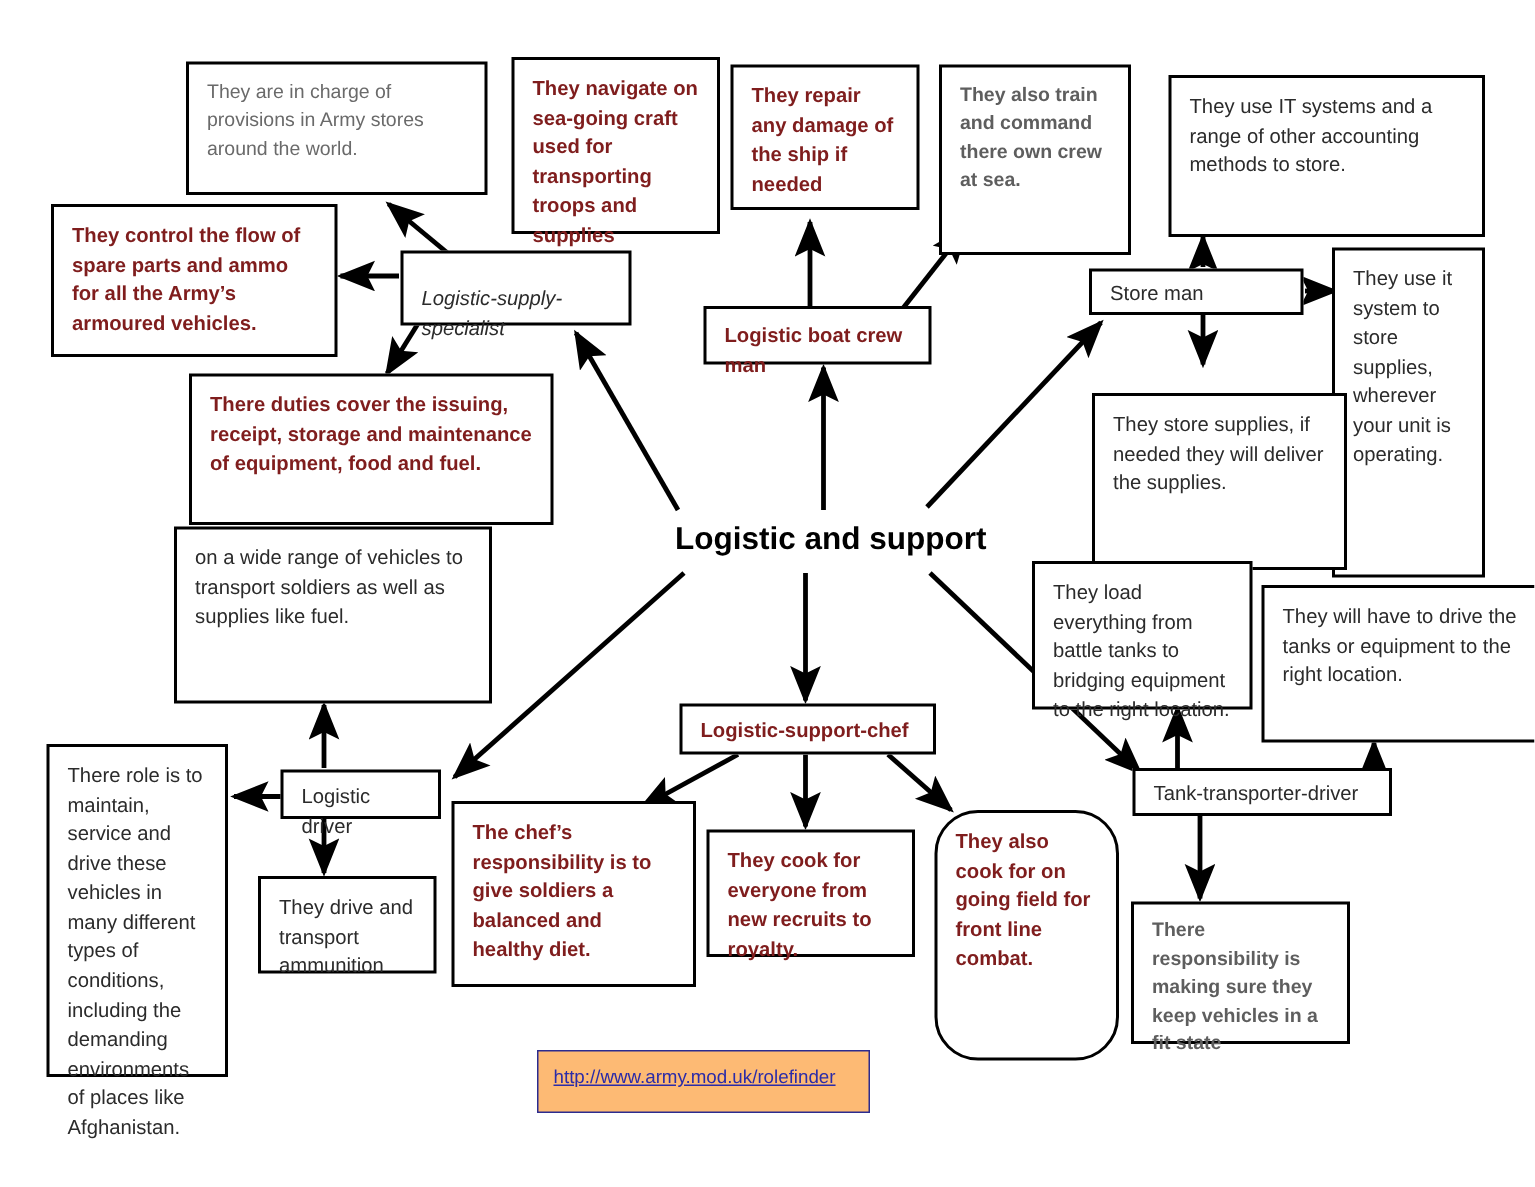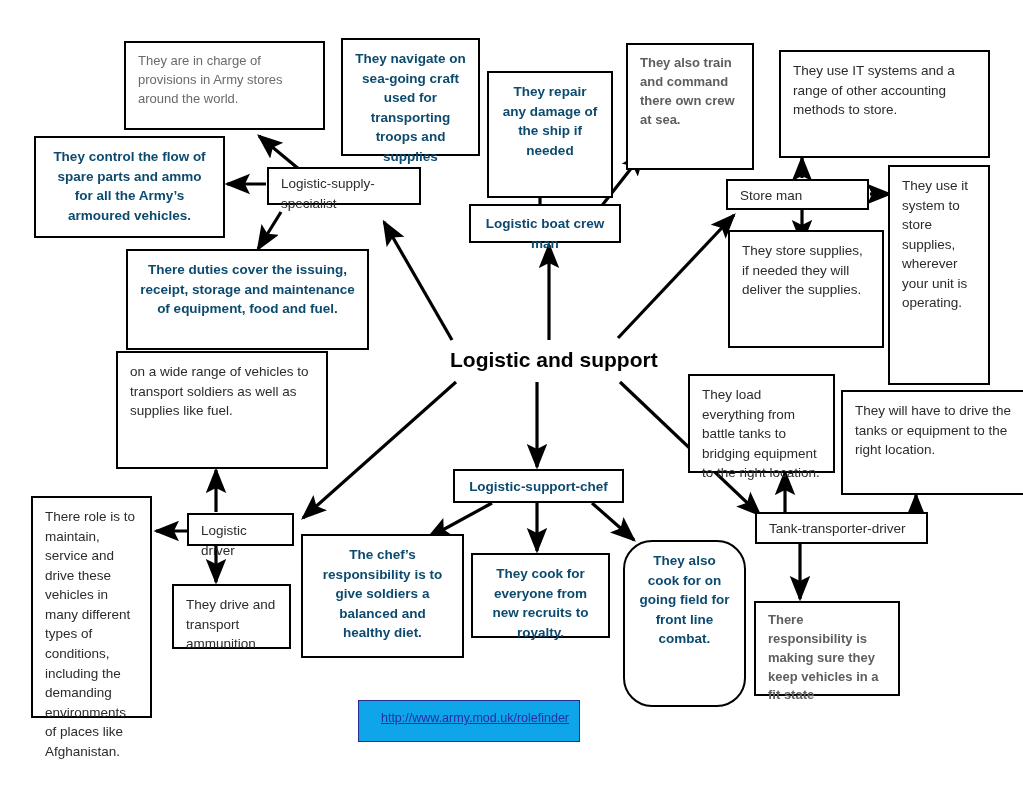--- a/index.html
+++ b/index.html
@@ -14,42 +14,41 @@
   .node{
     position:absolute;
     box-sizing:border-box;
     border:2.5px solid #000000;
     background:#ffffff;
     z-index:5;
     padding:9px 12px;
     line-height:1.45;
   }
   
-  .t-bold{ font-weight:bold; color:#0c4a6e; font-size:13.5px;text-align:center; }
+  .t-bold{ font-weight:bold; color:#7f1d1d; font-size:13.5px; }
   .t-reg { font-weight:normal; color:#2b2b2b; font-size:13.5px; }
   .t-gray{ font-weight:normal; color:#6a6a6a; font-size:13px; font-family:"Liberation Sans", sans-serif;}
   .t-grayb{ font-weight:bold; color:#5e5e5e; font-size:13px; }
 
   .center-title{
     position:absolute;
     font-weight:bold;
     font-size:21px;
     color:#000000;
     z-index:6;
     white-space:nowrap;
     text-align:right;
   }
   .urlbox{
     position:absolute;
     box-sizing:border-box;
     border:1.2px solid #2b2b8f;
-    background:#0ea5e9;
+    background:#fdba74;
     padding:8px 10px;
     z-index:5;
-    text-align:right;
   }
   .urlbox a, .urlbox span.urltext{
     color:#2b2ba8;
     text-decoration:underline;
     font-size:12.5px;
     line-height:1.5;
     word-break:break-all;
     display:block;
   }
   svg#edges{
@@ -127,33 +126,33 @@
   <div class="center-title" style="left:450px; top:348px;">Logistic and support</div>
 
   <div class="node t-gray" style="left:124px; top:41px; width:201px; height:89px;">
     <span>They are in charge of provisions in Army stores around the world.</span>
   </div>
 
   <div class="node t-bold" style="left:34px; top:136px; width:191px; height:102px;">
     <span>They control the flow of spare parts and ammo for all the Army’s armoured vehicles.</span>
   </div>
 
-  <div class="node t-reg" style="left:267px; top:167px; width:154px; height:38px; padding-top:5px;">
+  <div class="node t-reg" style="left:267px; top:167px; width:154px; height:50px; padding-top:20px;font-style:italic;">
     <span>Logistic-supply-specialist</span>
   </div>
 
   <div class="node t-bold" style="left:126px; top:249px; width:243px; height:101px;">
     <span>There duties cover the issuing, receipt, storage and maintenance of equipment, food and fuel.</span>
   </div>
 
   <div class="node t-bold" style="left:341px; top:38px; width:139px; height:118px;">
     <span>They navigate on sea-going craft used for transporting troops and supplies</span>
   </div>
 
-  <div class="node t-bold" style="left:487px; top:43px; width:126px; height:127px;margin-top:28px;">
+  <div class="node t-bold" style="left:487px; top:43px; width:126px; height:97px;">
     <span>They repair any damage of the ship if needed</span>
   </div>
 
   <div class="node t-grayb" style="left:626px; top:43px; width:128px; height:127px;">
     <span>They also train and command there own crew at sea.</span>
   </div>
 
   <div class="node t-bold" style="left:469px; top:204px; width:152px; height:39px; padding-top:8px;">
     <span>Logistic boat crew man</span>
   </div>
@@ -163,21 +162,21 @@
   </div>
 
   <div class="node t-reg" style="left:726px; top:179px; width:143px; height:31px; padding-top:5px;">
     <span>Store man</span>
   </div>
 
   <div class="node t-reg" style="left:888px; top:165px; width:102px; height:220px;">
     <span>They use it system to store supplies, wherever your unit is operating.</span>
   </div>
 
-  <div class="node t-reg" style="left:728px; top:230px; width:156px; height:118px;">
+  <div class="node t-reg" style="left:728px; top:262px; width:170px; height:118px;">
     <span>They store supplies, if needed they will deliver the supplies.</span>
   </div>
 
   <div class="node t-reg" style="left:116px; top:351px; width:212px; height:118px;">
     <span>on a wide range of vehicles to transport soldiers as well as supplies like fuel.</span>
   </div>
 
   <div class="node t-reg" style="left:187px; top:513px; width:107px; height:33px; padding-top:6px;">
     <span>Logistic driver</span>
   </div>

